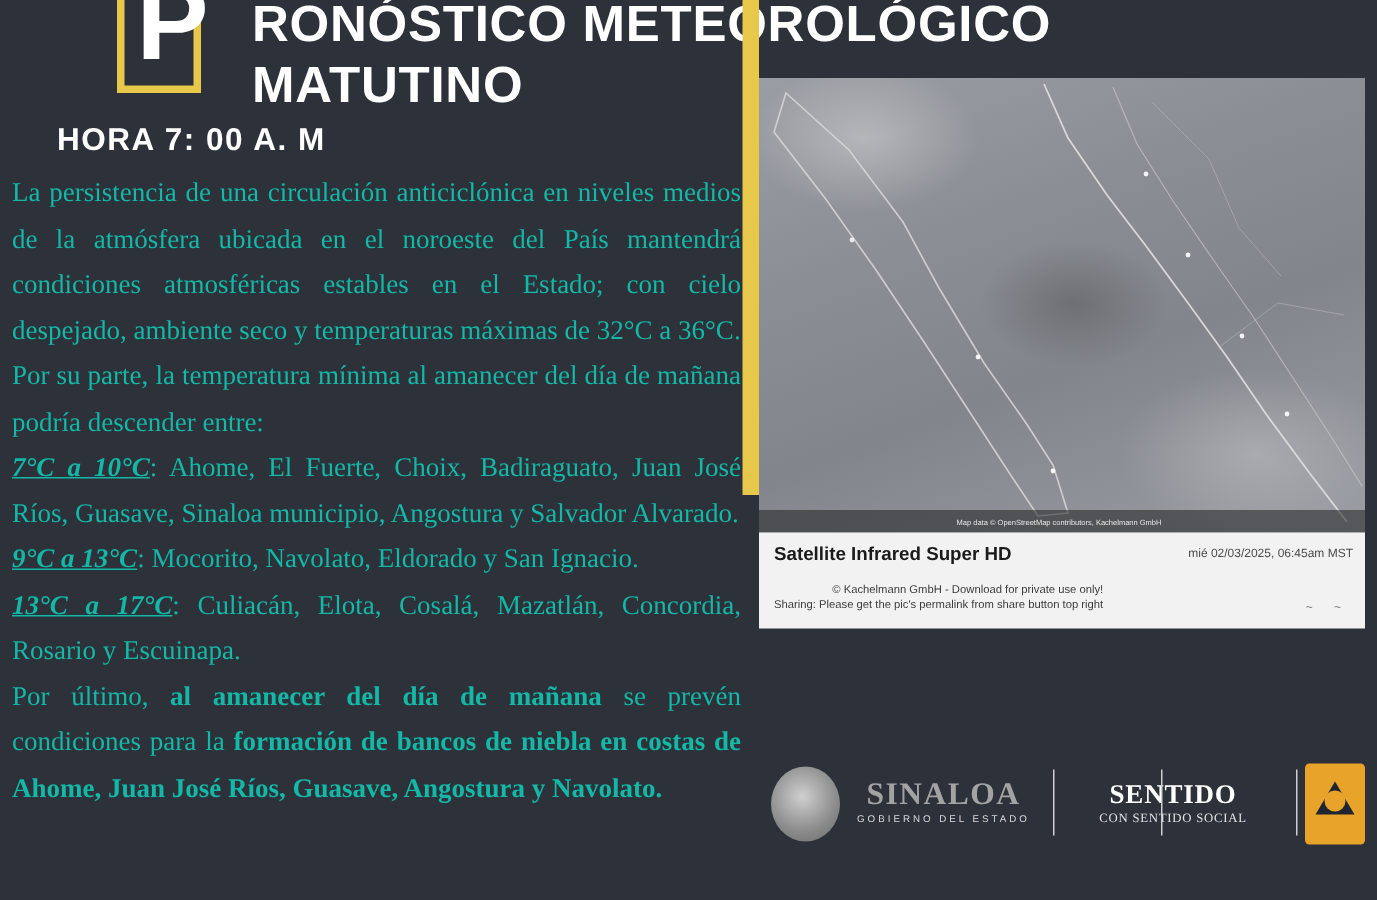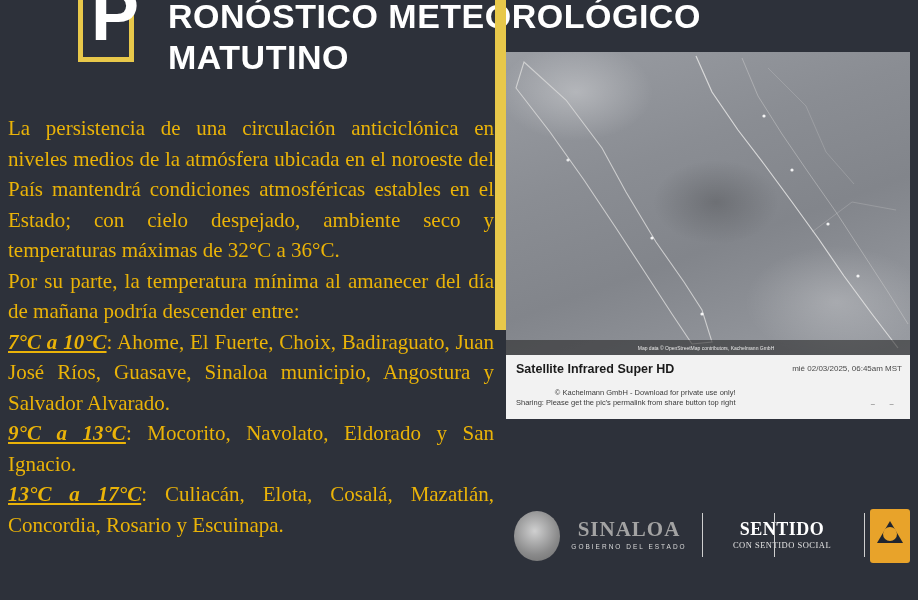--- a/index.html
+++ b/index.html
@@ -65,22 +65,22 @@
     letter-spacing: 1px;
     font-family: "Liberation Sans", sans-serif;
   }
 
   
   .body-text {
     position: absolute;
     left: 8px;
     top: 113px;
     width: 486px;
-    color: #eab308;
-    font-size: 21px;
+    color: #14b8a6;
+    font-size: 18px;
     line-height: 30.5px;
     font-family: "Liberation Serif", serif;
     text-align: justify;
   }
   .body-text p {
     margin: 0 0 0 0;
   }
   .body-text p + p { margin-top: 0; }
   .bold { font-weight: bold; }
   .rng {
@@ -311,38 +311,42 @@
 </head>
 <body>
 
 <div class="page">
 
   <div class="header">
     <div class="p-logo">
       <span class="p-letter">P</span>
     </div>
     <div class="title-main">RONÓSTICO METEOROLÓGICO MATUTINO</div>
+    <div class="title-hour">HORA 7: 00 A. M</div>
   </div>
 
   <div class="body-text">
     <p>La persistencia de una circulación anticiclónica en niveles medios de la atmósfera ubicada en el noroeste del País mantendrá condiciones atmosféricas estables en el Estado; con cielo despejado, ambiente seco y temperaturas máximas de 32°C a 36°C.</p>
     <p>Por su parte, la temperatura mínima al amanecer del día de mañana podría descender entre:</p>
 
     <p>
       <span class="rng">7°C a 10°C</span><span>: </span><span>Ahome, El Fuerte, Choix, Badiraguato, Juan José Ríos, Guasave, Sinaloa municipio, Angostura y Salvador Alvarado.</span>
     </p>
 
     <p>
       <span class="rng">9°C a 13°C</span><span>: </span><span>Mocorito, Navolato,  Eldorado y San Ignacio.</span>
     </p>
 
     <p>
       <span class="rng">13°C a 17°C</span><span>: </span><span>Culiacán, Elota, Cosalá, Mazatlán, Concordia, Rosario y Escuinapa.</span>
     </p>
 
+    <p>
+      <span>Por último, </span><span class="bold">al amanecer del día de mañana</span><span> se prevén condiciones para la </span><span class="bold">formación de bancos de niebla en costas de Ahome, Juan José Ríos, Guasave, Angostura y Navolato.</span>
+    </p>
   </div>
 
   <div class="yellow-bar"></div>
 
   <div class="sat-panel">
     <div class="sat-image">
       <div class="sat-bg"></div>
       <svg class="land" viewBox="0 0 404 303" preserveAspectRatio="none">
 
         <path d="M 18 10 L 60 48 L 96 96 L 120 140 L 150 190 L 178 230 L 196 258 L 206 290

